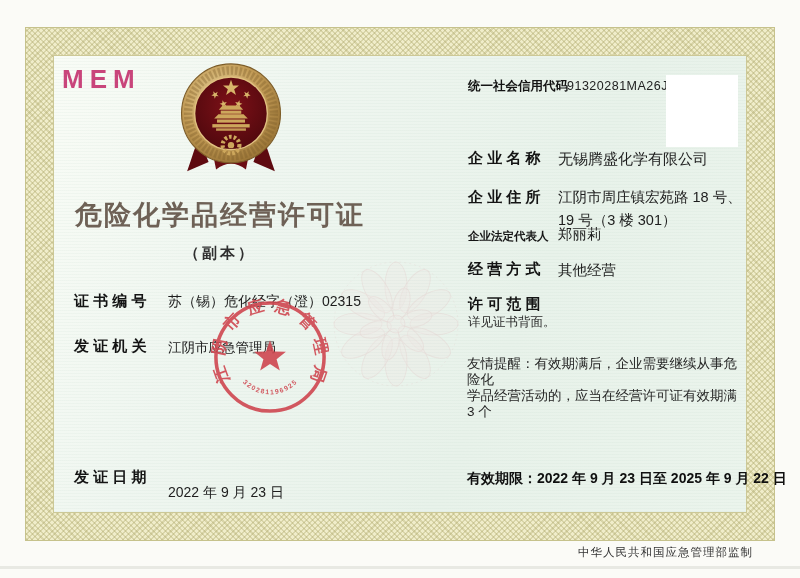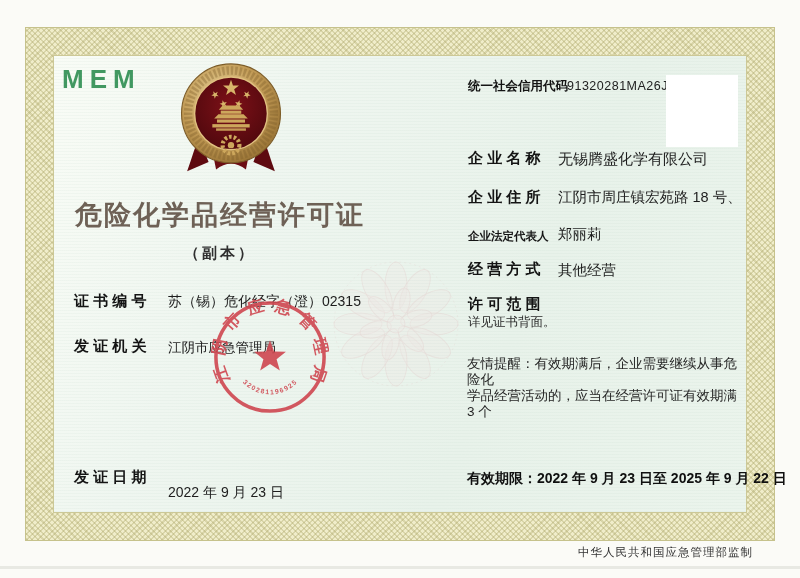--- a/index.html
+++ b/index.html
@@ -12,21 +12,21 @@
       repeating-linear-gradient(45deg, rgba(163,157,92,.30) 0 1.5px, transparent 1.5px 4px),
       repeating-linear-gradient(-45deg, rgba(163,157,92,.30) 0 1.5px, transparent 1.5px 4px),
       #f0edca;
     border:1px solid #c6c28c;}
   
   .inner{left:53px;top:55px;right:53px;bottom:65px;
     background:linear-gradient(115deg,#f9fcf6 0%,#eff6f0 30%,#e8f2ea 65%,#ebf4ec 100%);
     border:1px solid #ccc896;}
   .inner::before{content:"";position:absolute;inset:0;
     background:repeating-linear-gradient(0deg, rgba(180,205,190,.10) 0 1px, transparent 1px 3px);}
-  .mem{color:#15803d;font-weight:700;font-size:26px;letter-spacing:6px;opacity:.8;}
+  .mem{color:#be185d;font-weight:700;font-size:26px;letter-spacing:6px;opacity:.8;}
   .title{width:320px;text-align:center;font-family:"Liberation Serif",serif;font-weight:700;
     font-size:27px;letter-spacing:2px;color:#6e6156;white-space:nowrap;}
   .subtitle{width:320px;text-align:center;font-size:15px;letter-spacing:3px;color:#2f2f2f;font-weight:600;}
   .flabel{font-weight:700;font-size:15px;color:#141414;white-space:nowrap;}
   .fval{font-size:14px;color:#1d1d1d;white-space:nowrap;}
   .slabel{font-weight:700;font-size:12.5px;color:#141414;white-space:nowrap;}
   .sval{font-size:12.5px;color:#222;white-space:nowrap;letter-spacing:.5px;}
   .xslabel{font-weight:700;font-size:11.5px;color:#141414;white-space:nowrap;text-align:center;}
   .mval{font-size:14.5px;color:#1d1d1d;white-space:nowrap;}
   .note{font-size:12.5px;color:#2a2a2a;white-space:nowrap;}
@@ -128,20 +128,21 @@
 
   <div class="abs slabel" style="left:468px;top:78px;">统一社会信用代码</div>
   <div class="abs sval" style="left:567px;top:79px;">91320281MA26J2P39Y</div>
   <div class="abs redact" style="left:666px;top:75px;width:72px;height:72px;"></div>
 
   <div class="abs flabel" style="left:468px;top:149px;">企 业 名 称</div>
   <div class="abs mval" style="left:558px;top:150px;font-size:15px;">无锡腾盛化学有限公司</div>
 
   <div class="abs flabel" style="left:468px;top:188px;">企 业 住 所</div>
   <div class="abs mval" style="left:558px;top:188px;">江阴市周庄镇宏苑路 18 号、</div>
+  <div class="abs mval" style="left:558px;top:211px;">19 号（3 楼 301）</div>
 
   <div class="abs xslabel" style="left:468px;top:229px;">企业法定代表人</div>
   <div class="abs mval" style="left:558px;top:225px;">郑丽莉</div>
 
   <div class="abs flabel" style="left:468px;top:260px;">经 营 方 式</div>
   <div class="abs mval" style="left:558px;top:261px;">其他经营</div>
 
   <div class="abs flabel" style="left:468px;top:295px;">许 可 范 围</div>
   <div class="abs note" style="left:468px;top:314px;">详见证书背面。</div>
 

